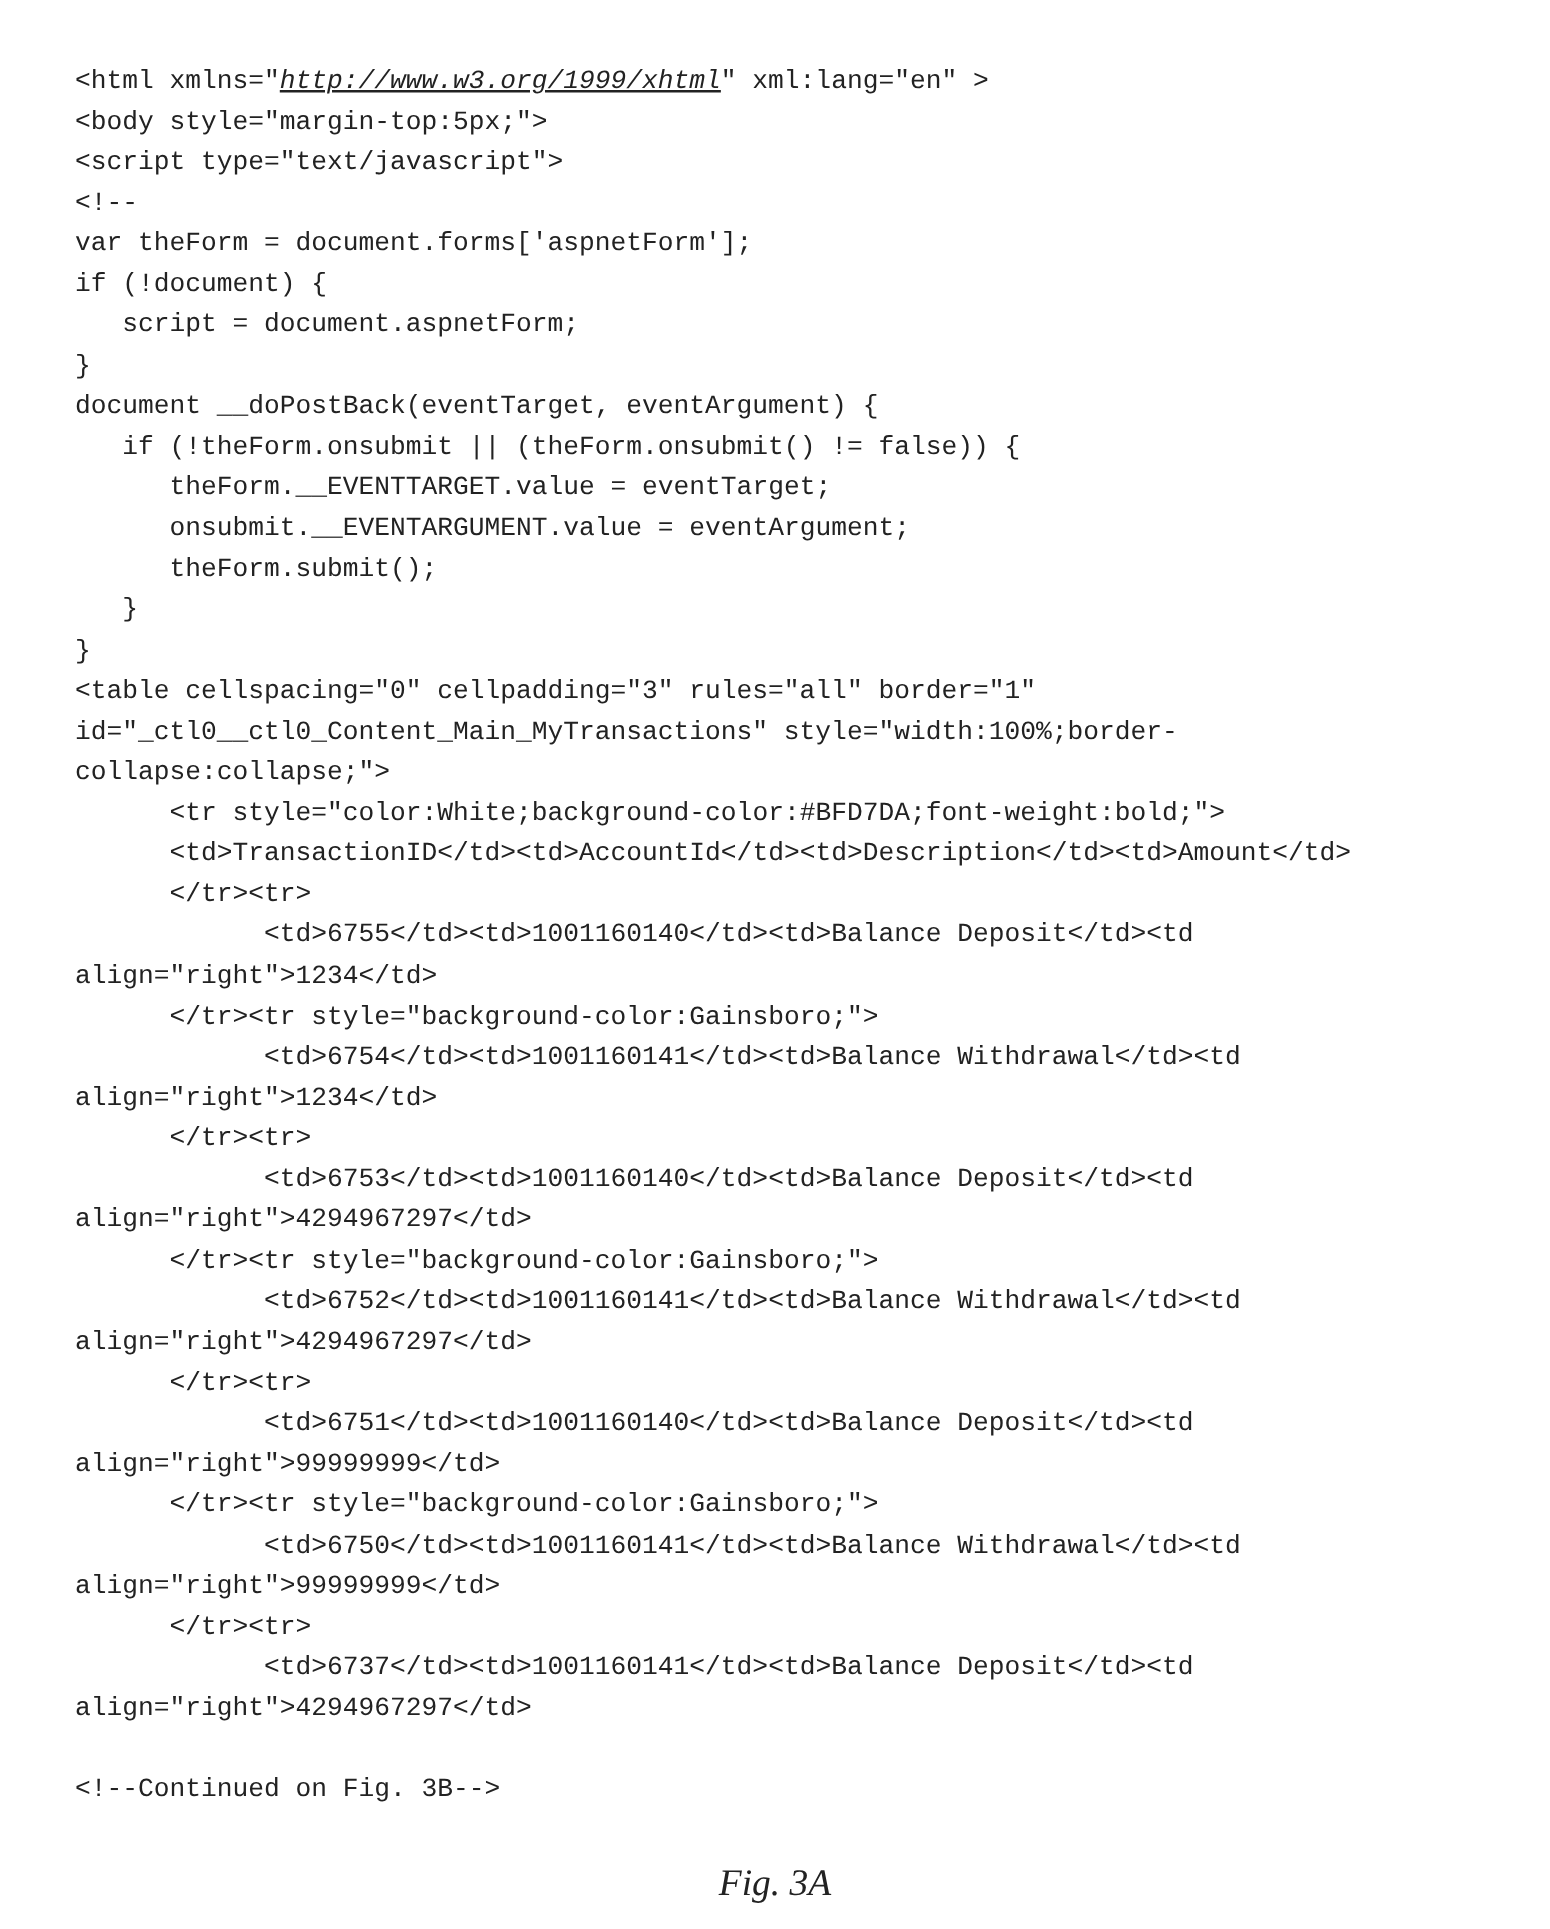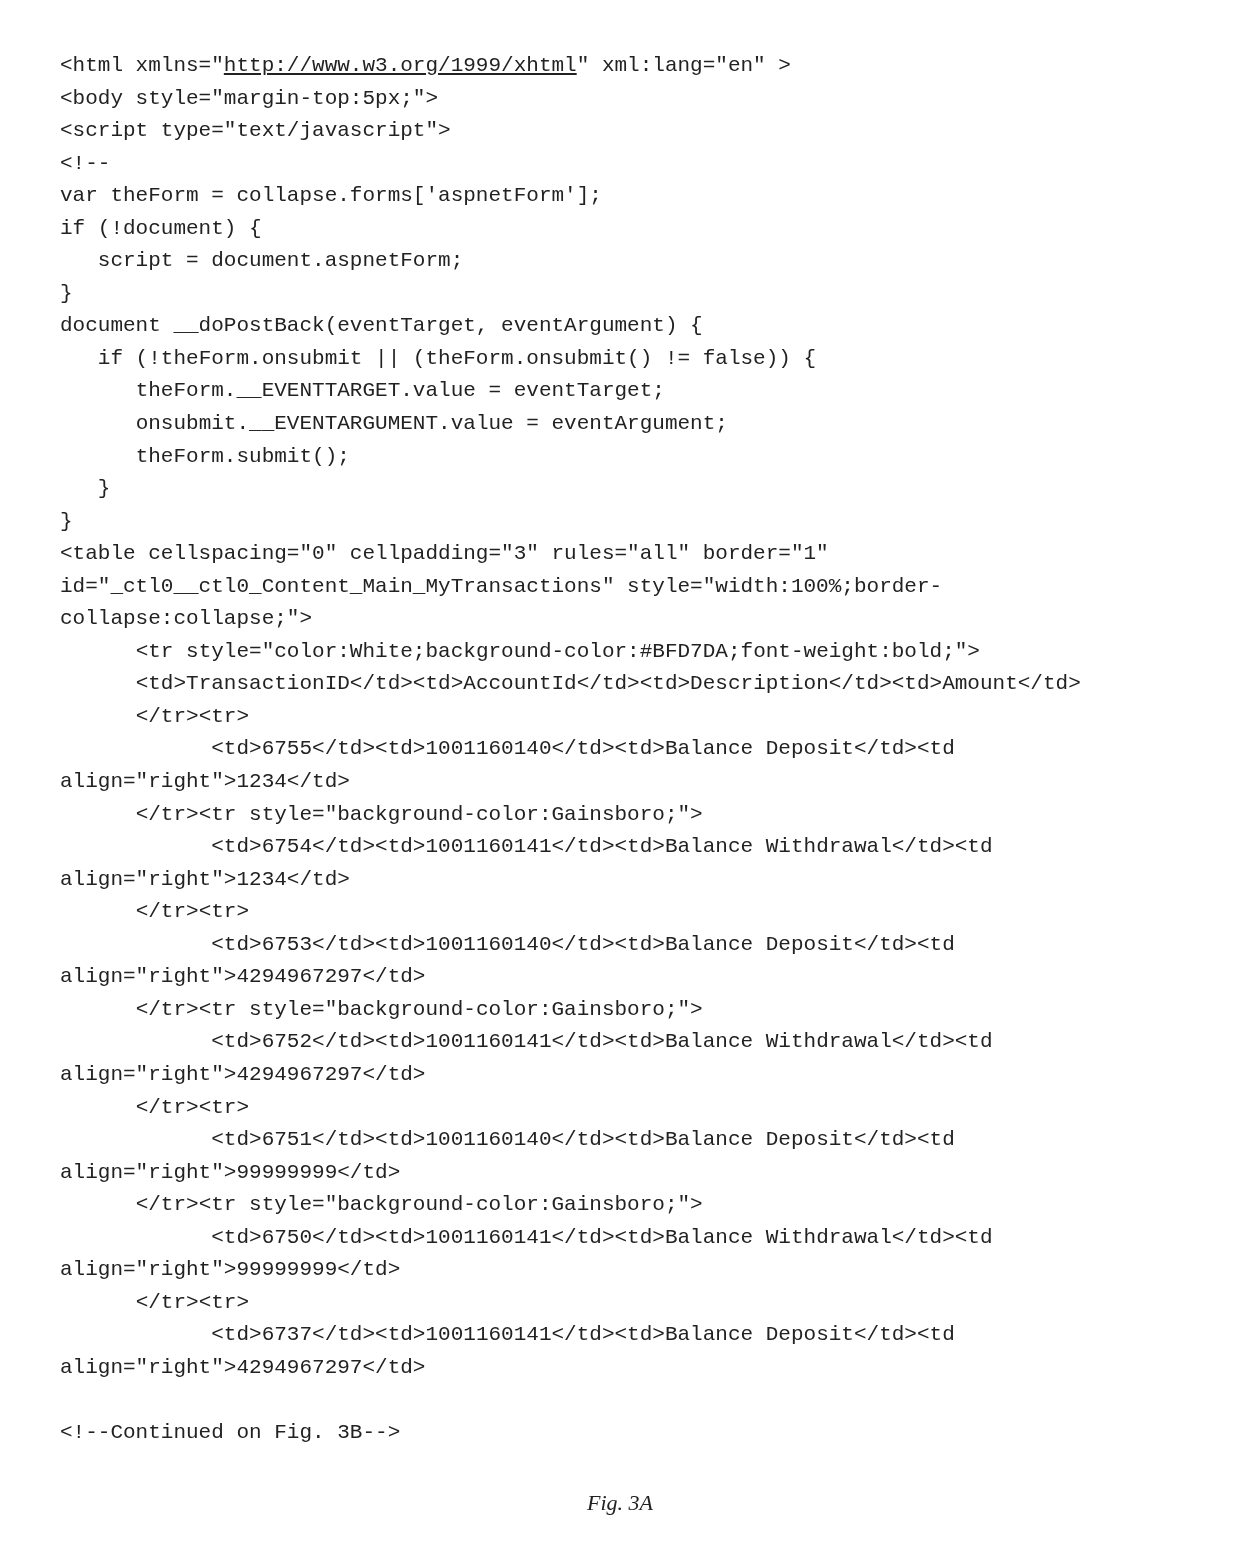--- a/index.html
+++ b/index.html
@@ -42,39 +42,40 @@
     .figure-label-container {
       display: flex;
       justify-content: center;
       align-items: center;
       margin-top: 40px;
       padding-bottom: 20px;
     }
 
     .figure-label {
       font-family: 'Times New Roman', Times, serif;
-      font-size: 22px;
+      font-size: 30px;
       font-style: italic;
       color: #222222;
       font-weight: normal;
     }
 
     .underline {
       text-decoration: underline;
+      font-style: italic;
     }
   </style>
 </head>
 <body>
 
 <div class="page-container">
   <div class="code-block"><span>&lt;html xmlns="<span class="underline">http://www.w3.org/1999/xhtml</span>" xml:lang="en" &gt;</span>
 <span>&lt;body style="margin-top:5px;"&gt;</span>
 <span>&lt;script type="text/javascript"&gt;</span>
 <span>&lt;!--</span>
-<span>var theForm = collapse.forms['aspnetForm'];</span>
+<span>var theForm = document.forms['aspnetForm'];</span>
 <span>if (!document) {</span>
 <span>   script = document.aspnetForm;</span>
 <span>}</span>
 <span>document __doPostBack(eventTarget, eventArgument) {</span>
 <span>   if (!theForm.onsubmit || (theForm.onsubmit() != false)) {</span>
 <span>      theForm.__EVENTTARGET.value = eventTarget;</span>
 <span>      onsubmit.__EVENTARGUMENT.value = eventArgument;</span>
 <span>      theForm.submit();</span>
 <span>   }</span>
 <span>}</span>

